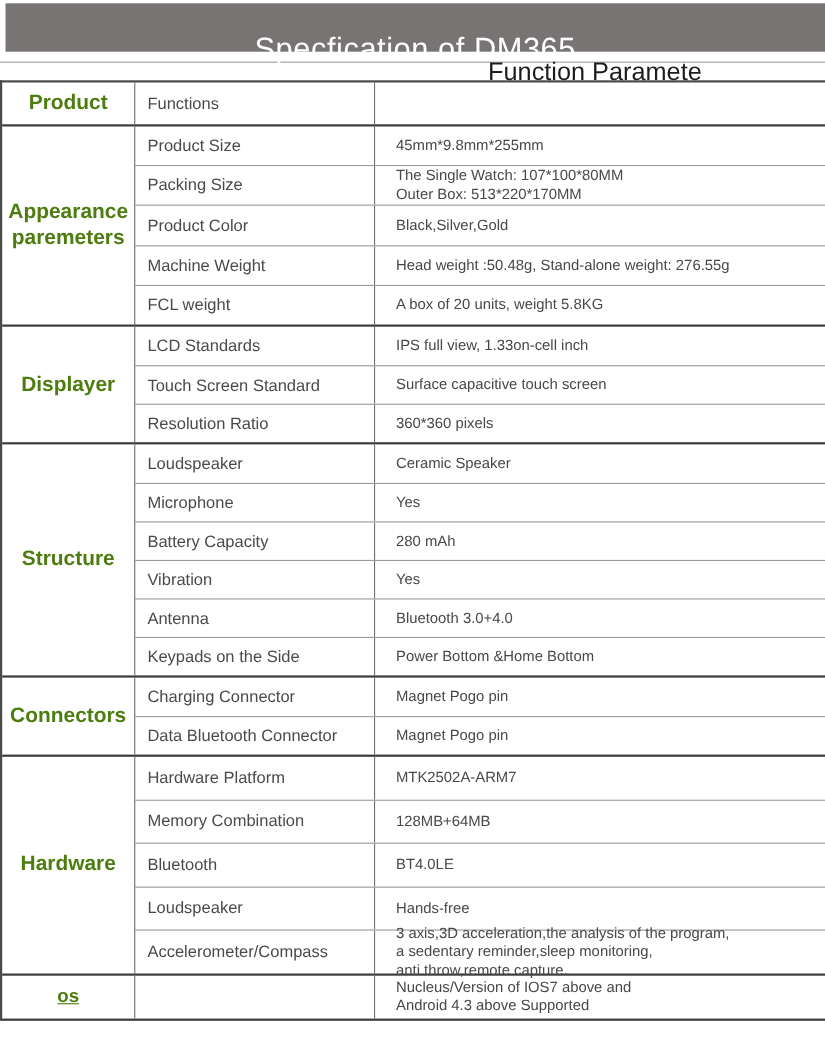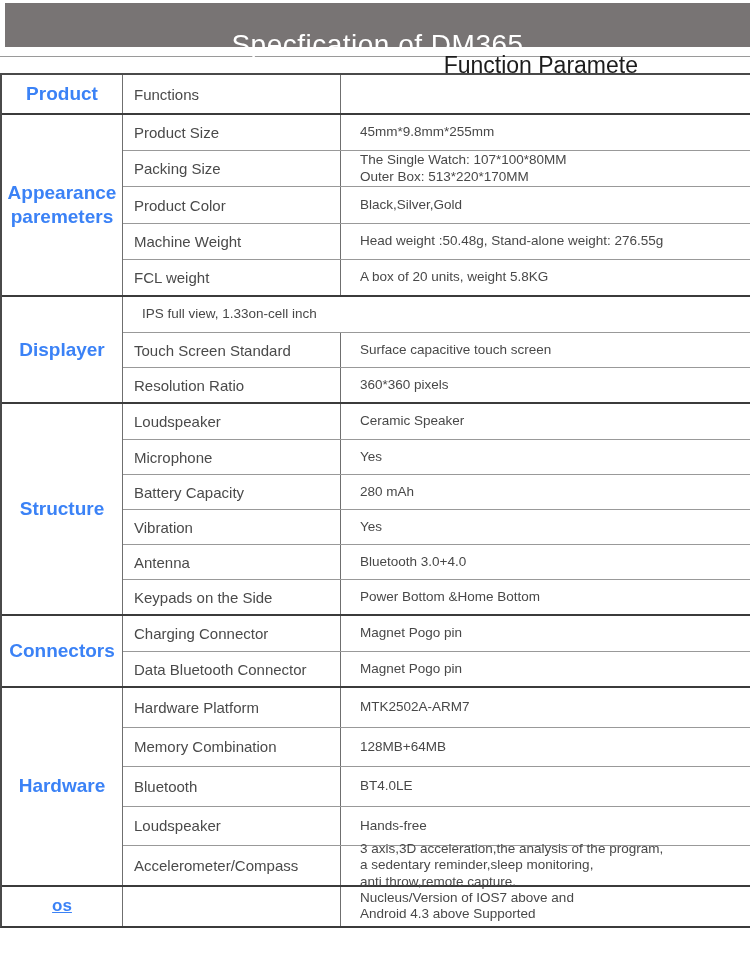--- a/index.html
+++ b/index.html
@@ -65,21 +65,21 @@
   .cat {
     width: 121px;
     flex: 0 0 121px;
     border-right: 1px solid #6f6f6f;
     display: flex;
     align-items: center;
     justify-content: center;
     text-align: center;
     font-size: 19px;
     font-weight: 700;
-    color: #3b82f6;
+    color: #4d7c0f;
     line-height: 1.25;
     white-space: pre-line;
     padding: 2px;
   }
   .section:last-child .cat { font-size: 17px; text-decoration: underline; }
   .rows { flex: 1; display: flex; flex-direction: column; }
   .row {
     display: flex;
     align-items: stretch;
     min-height: 35px;
@@ -161,20 +161,21 @@
     <div class="cell label-cell">FCL weight</div>
     <div class="cell value-cell">A box of 20 units, weight 5.8KG</div>
   </div>
 </div>
   </div>
 
   <div class="section">
     <div class="cat">Displayer</div>
     <div class="rows">
   <div class="row">
+    <div class="cell label-cell">LCD Standards</div>
     <div class="cell value-cell">IPS full view, 1.33on-cell  inch</div>
   </div>
 
   <div class="row">
     <div class="cell label-cell">Touch Screen Standard</div>
     <div class="cell value-cell">Surface capacitive touch screen</div>
   </div>
 
   <div class="row">
     <div class="cell label-cell">Resolution Ratio</div>

